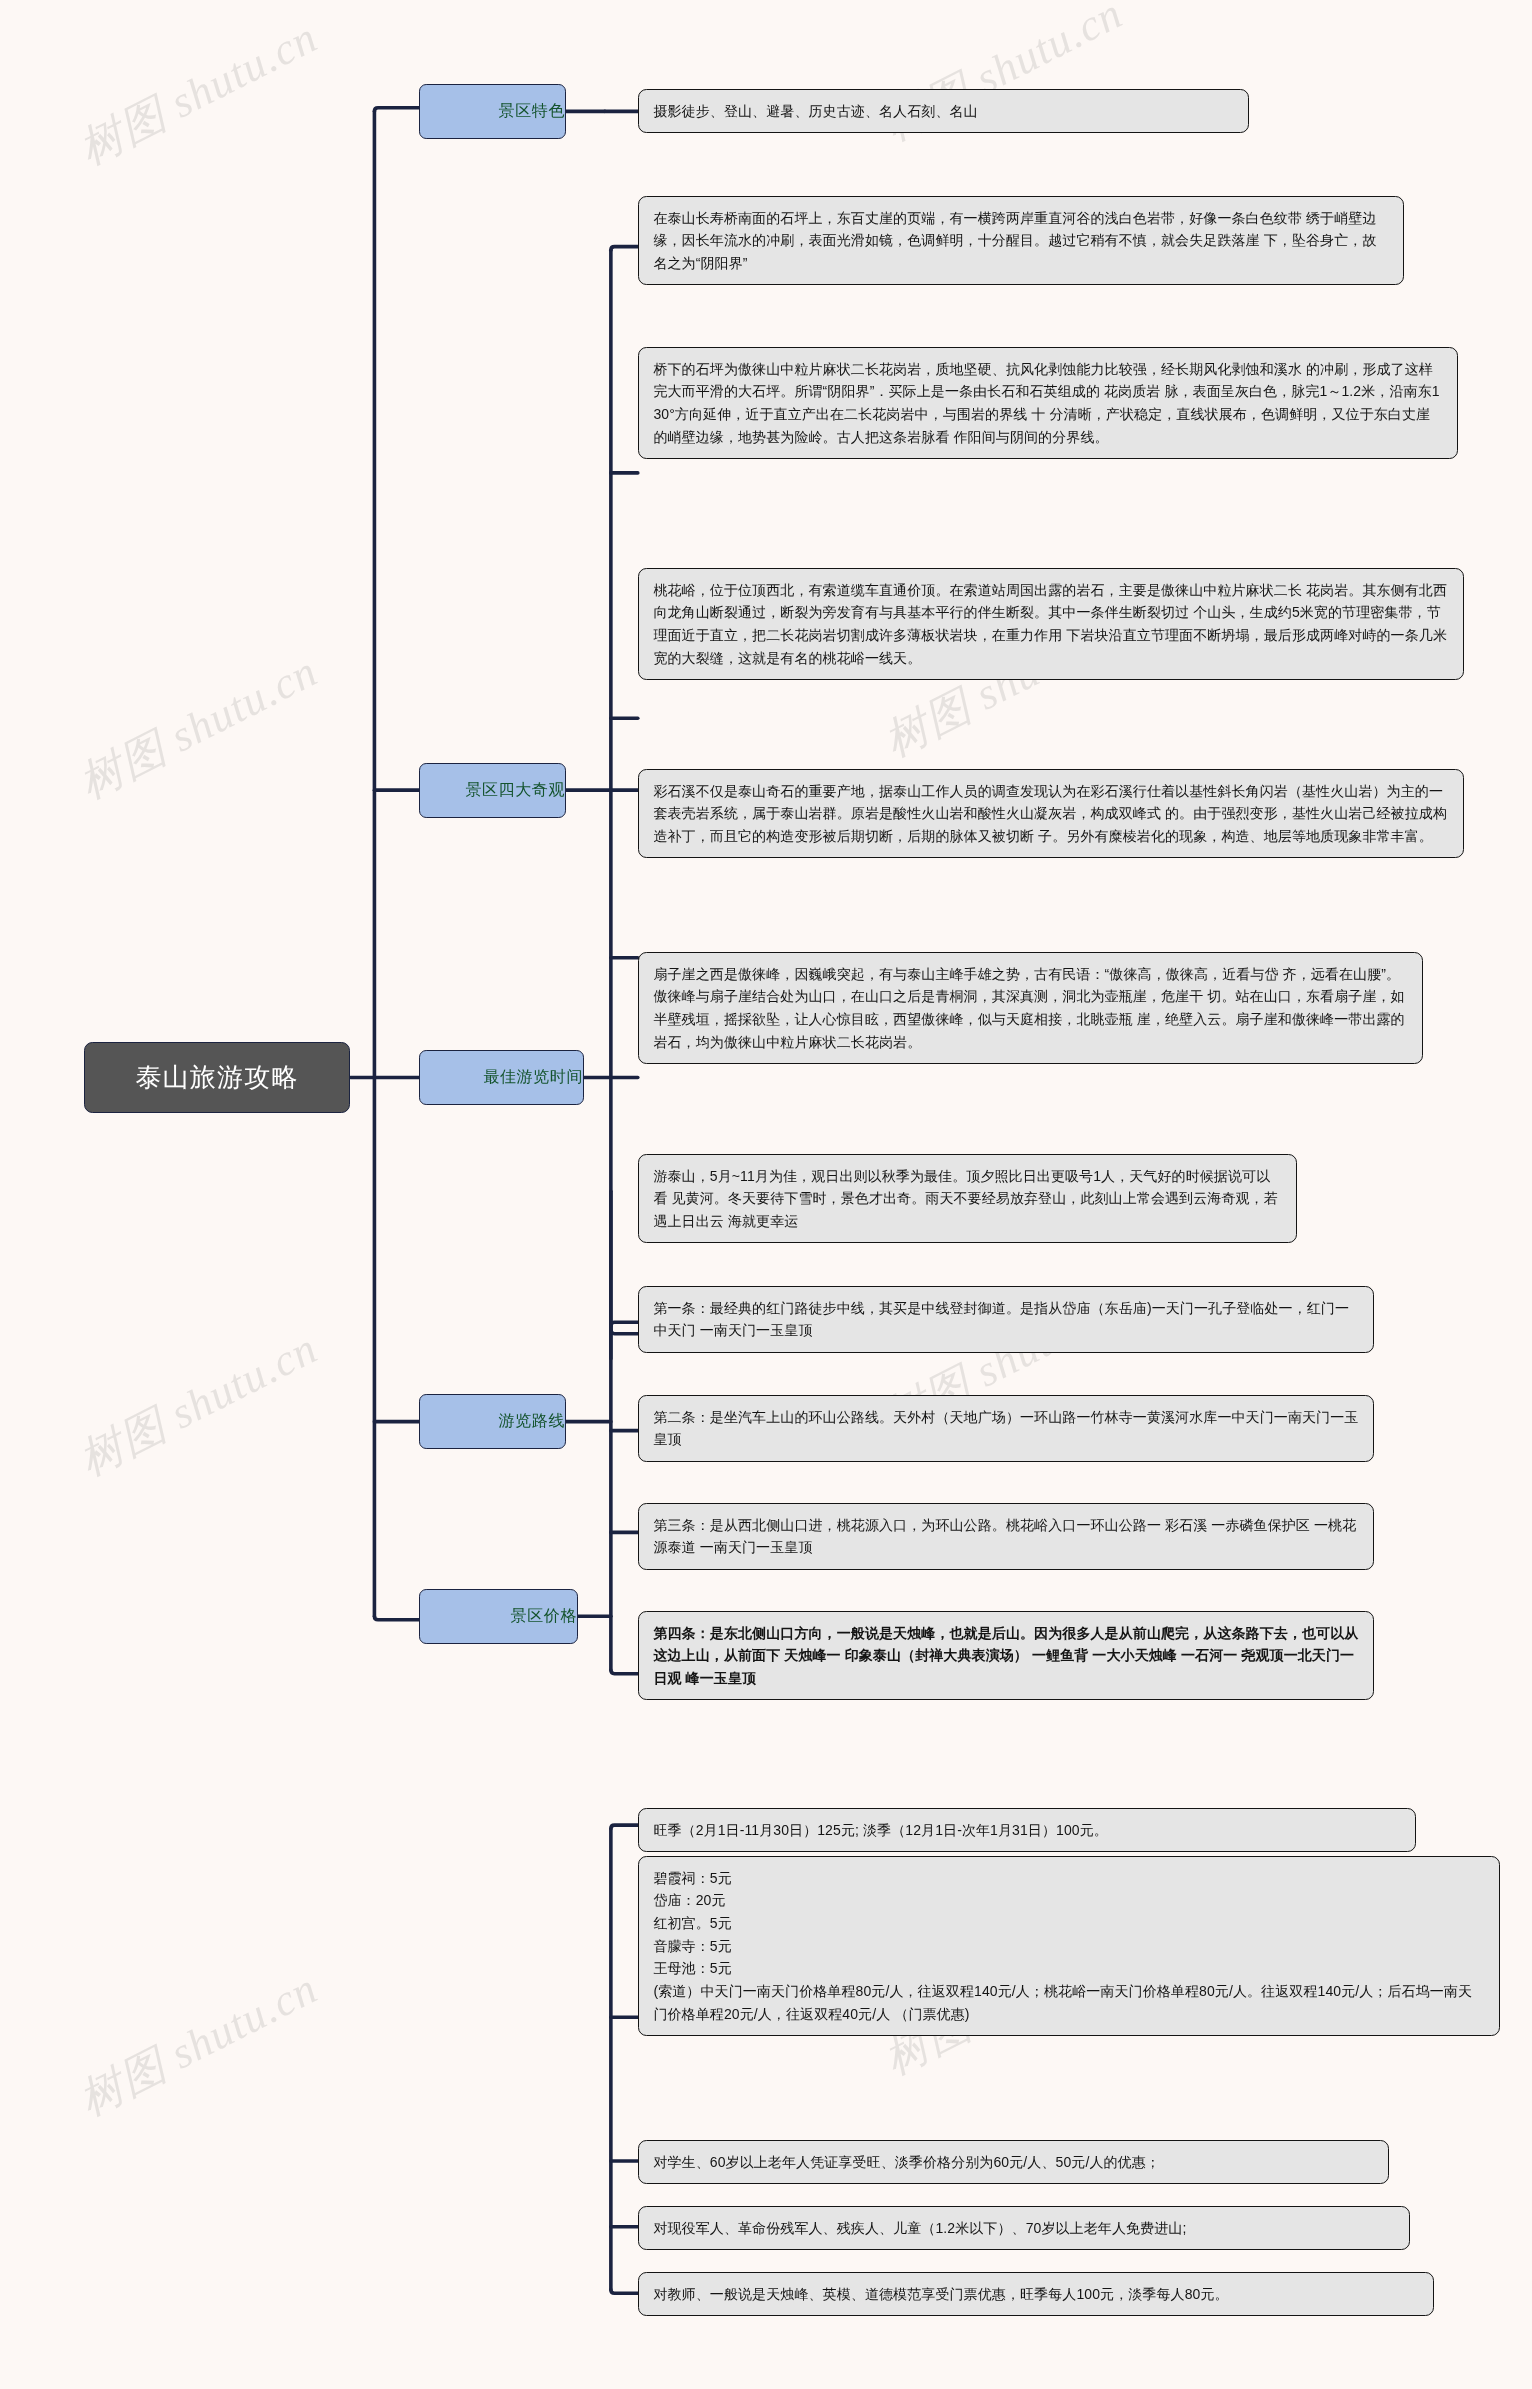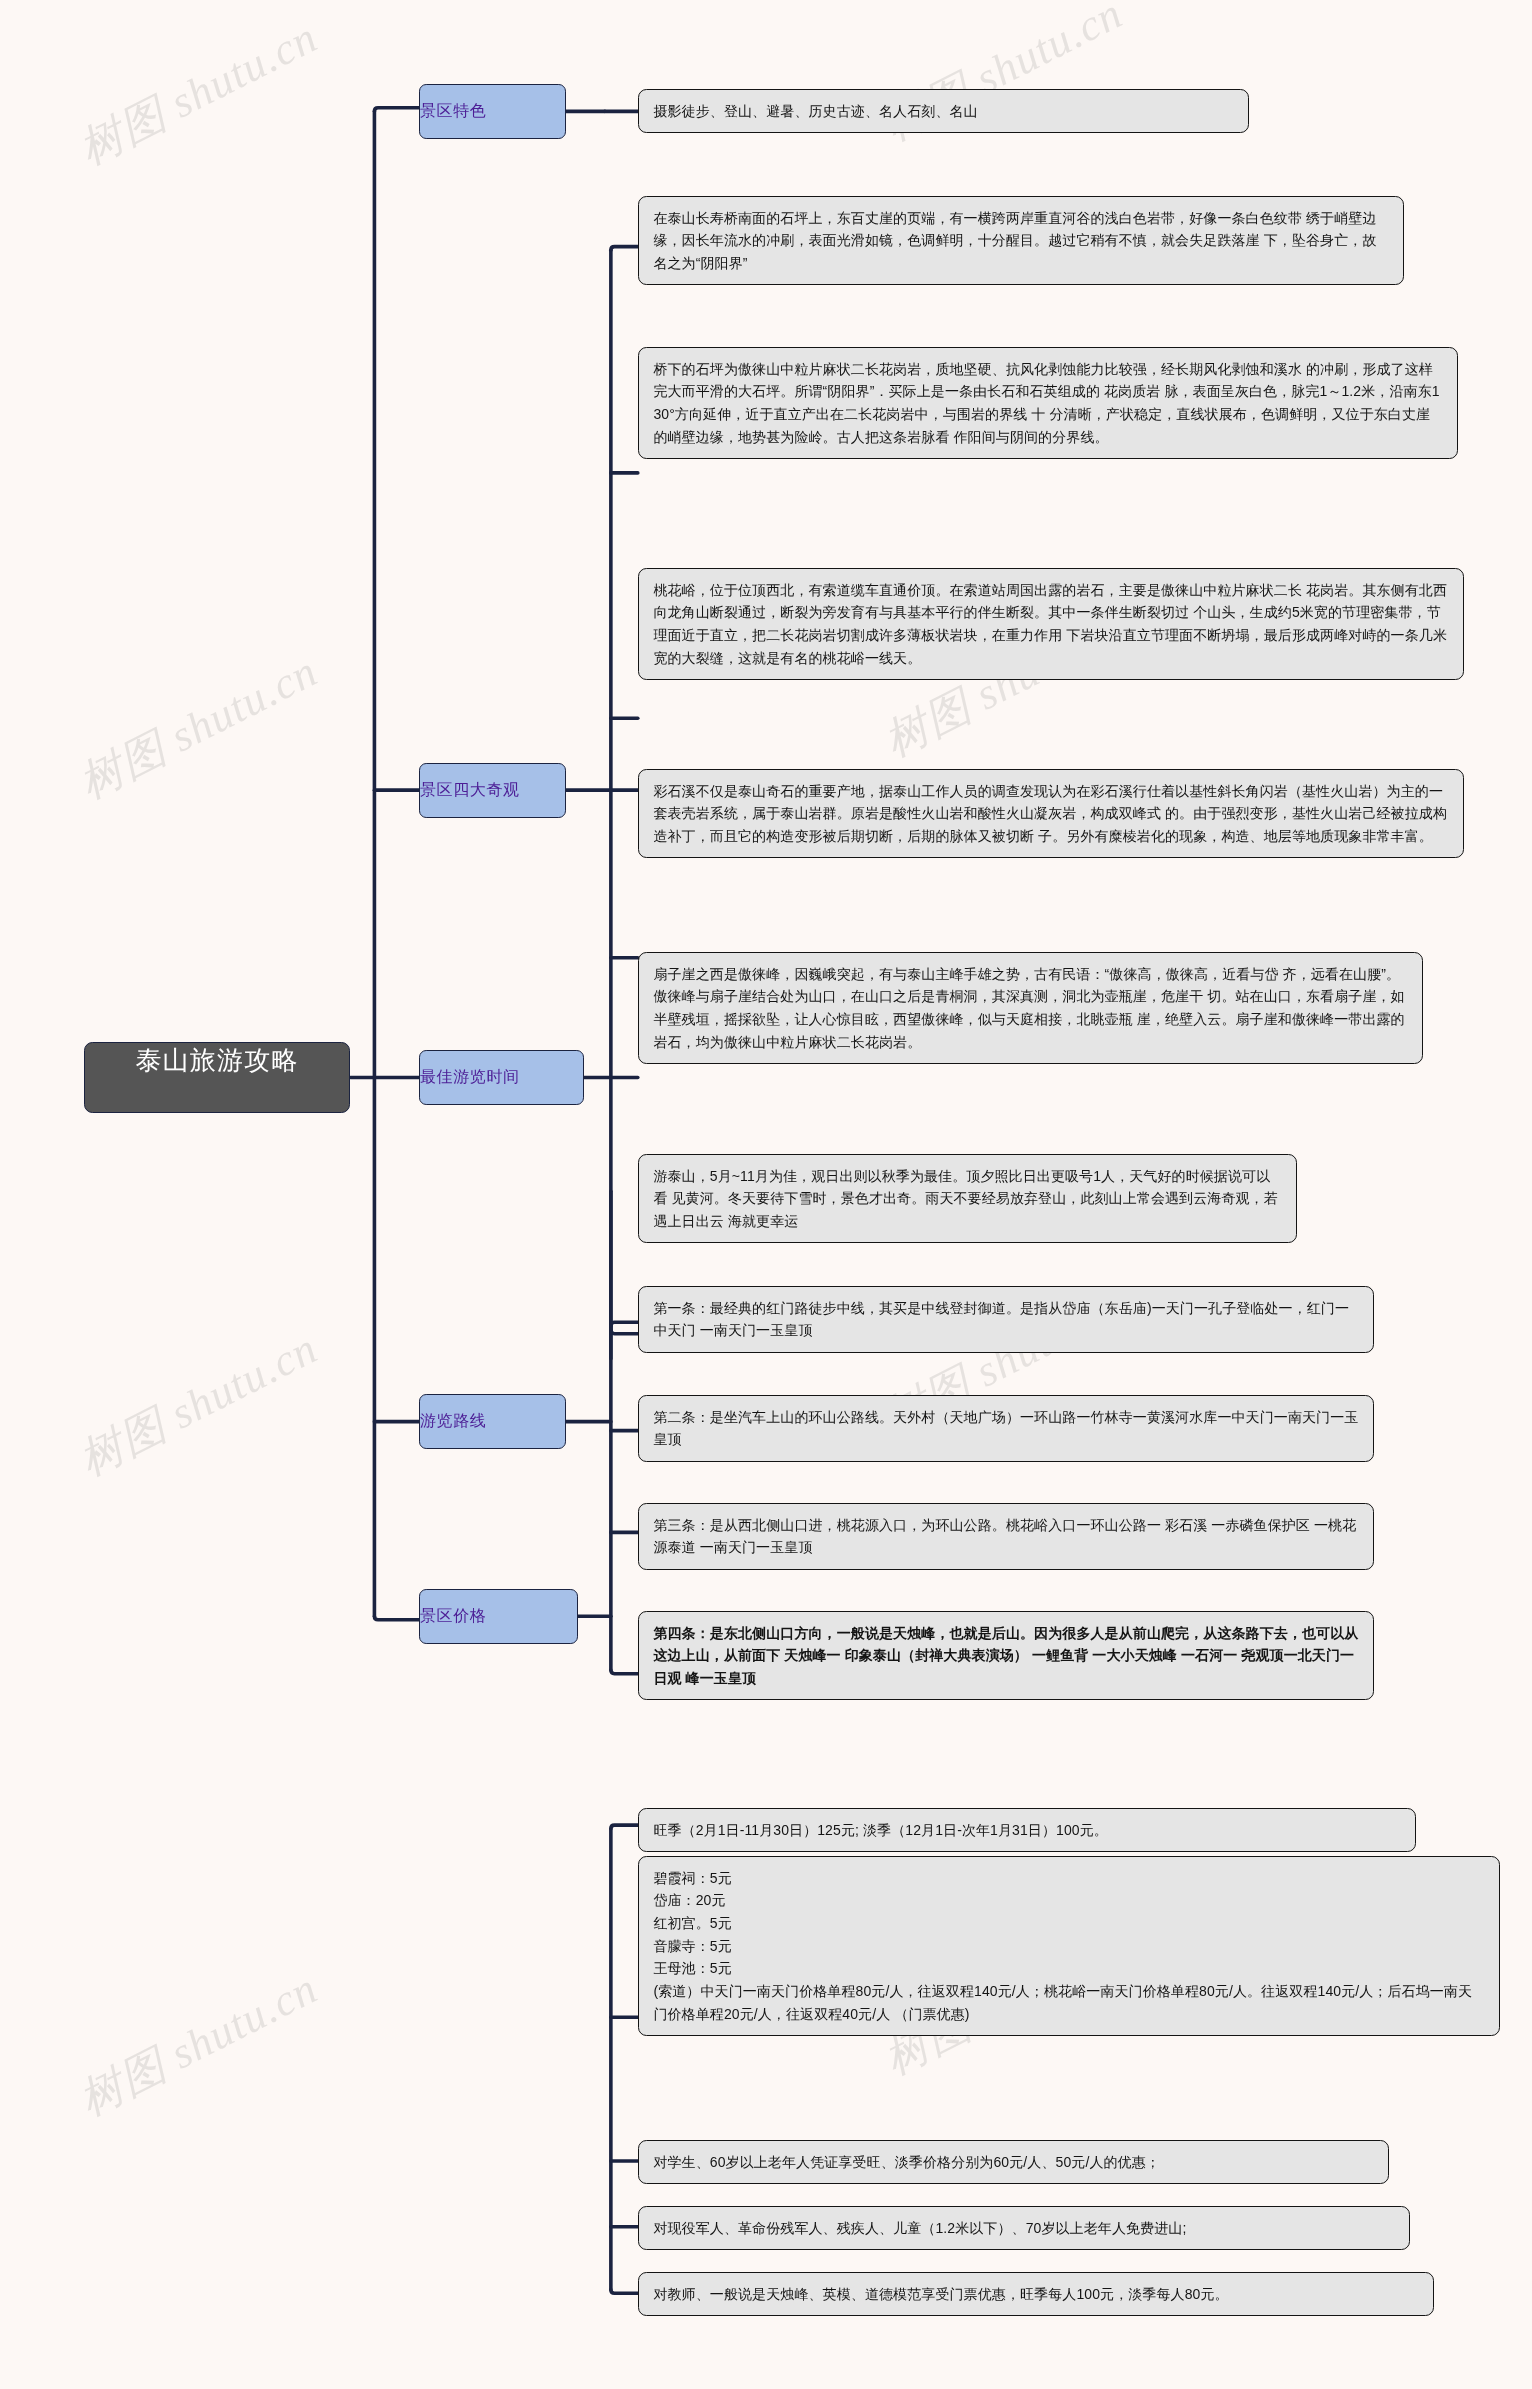--- a/index.html
+++ b/index.html
@@ -47,35 +47,35 @@
     box-sizing: border-box;
     z-index: 10;
   }
 
   .root-node {
     background: #555555;
     color: #ffffff;
     border: 1.8px solid #1b2340;
     border-radius: 8.4px;
     display: flex;
-    align-items: flex-start;
+    align-items: center;
     justify-content: center;
     font-size: 26px;
     letter-spacing: 1.2px;
     font-weight: 400;
   }
 
   .branch-node {
     background: #a6c0e8;
-    color: #4c1d95;
+    color: #14532d;
     border: 1.8px solid #1b2340;
     border-radius: 7.2px;
     display: flex;
     align-items: center;
-    justify-content: flex-start;
+    justify-content: flex-end;
     font-size: 16px;
     letter-spacing: 0.6px;
   }
 
   .leaf-node {
     background: #e5e5e5;
     color: #141414;
     border: 1.8px solid #141414;
     border-radius: 8.4px;
     font-size: 14px;

